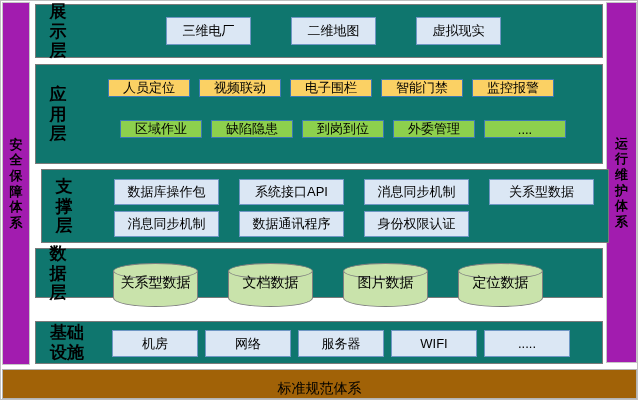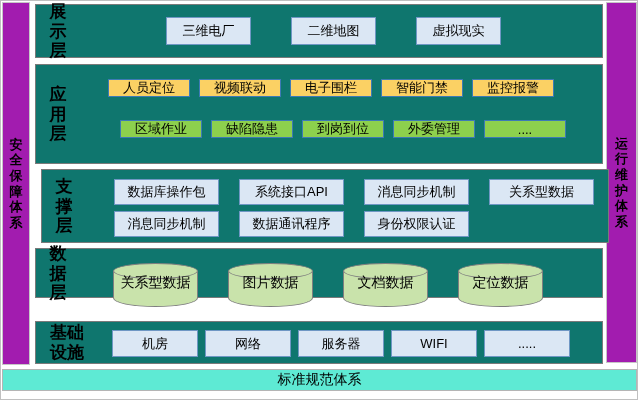--- a/index.html
+++ b/index.html
@@ -6,23 +6,23 @@
   .page{position:relative;width:638px;height:400px;box-sizing:border-box;
         border:1px solid #c0c0c0;background:#fff;overflow:hidden;color:#000;}
 
   
   .vbar{position:absolute;box-sizing:border-box;background:#a21caf;border:1px solid #c6c6c6;
         display:flex;align-items:center;justify-content:center;}
   .vbar-text{width:14px;font-size:13px;font-weight:bold;line-height:1.2;
              word-break:break-all;text-align:center;}
   .bar-left{left:1px;top:1px;width:28px;height:363px;}
   .bar-right{left:605px;top:1px;width:31px;height:361px;}
-  .bar-bottom{position:absolute;box-sizing:border-box;left:1px;top:368px;width:635px;height:22px;
-              background:#5eead4;border:1px solid #b5b5b5;
-              display:flex;align-items:center;justify-content:center;font-size:14px;}
+  .bar-bottom{position:absolute;box-sizing:border-box;left:1px;top:368px;width:635px;height:30px;
+              background:#a16207;border:1px solid #b5b5b5;
+              display:flex;align-items:flex-end;justify-content:center;font-size:14px;}
 
   
   .layer{position:absolute;left:34px;width:568px;box-sizing:border-box;
          background:#0f766e;border:1px solid #7a7a7a;}
   .layer-display{top:3px;height:54px;}
   .layer-app{top:63px;height:100px;}
   .layer-support{top:168px;height:74px;margin-left:6px;}
   .layer-data{top:247px;height:50px;}
   .layer-infra{top:320px;height:43px;}
 
@@ -123,26 +123,26 @@
     <div class="layer-label">数据层</div>
     <div class="row row-data">
       <div class="cyl">
         <div class="cyl-top"></div>
         <div class="cyl-body"></div>
         <div class="cyl-label">关系型数据</div>
       </div>
       <div class="cyl">
         <div class="cyl-top"></div>
         <div class="cyl-body"></div>
-        <div class="cyl-label">图片数据</div>
+        <div class="cyl-label">文档数据</div>
       </div>
       <div class="cyl">
         <div class="cyl-top"></div>
         <div class="cyl-body"></div>
-        <div class="cyl-label">文档数据</div>
+        <div class="cyl-label">图片数据</div>
       </div>
       <div class="cyl">
         <div class="cyl-top"></div>
         <div class="cyl-body"></div>
         <div class="cyl-label">定位数据</div>
       </div>
     </div>
   </div>
 
   <div class="layer layer-infra">

